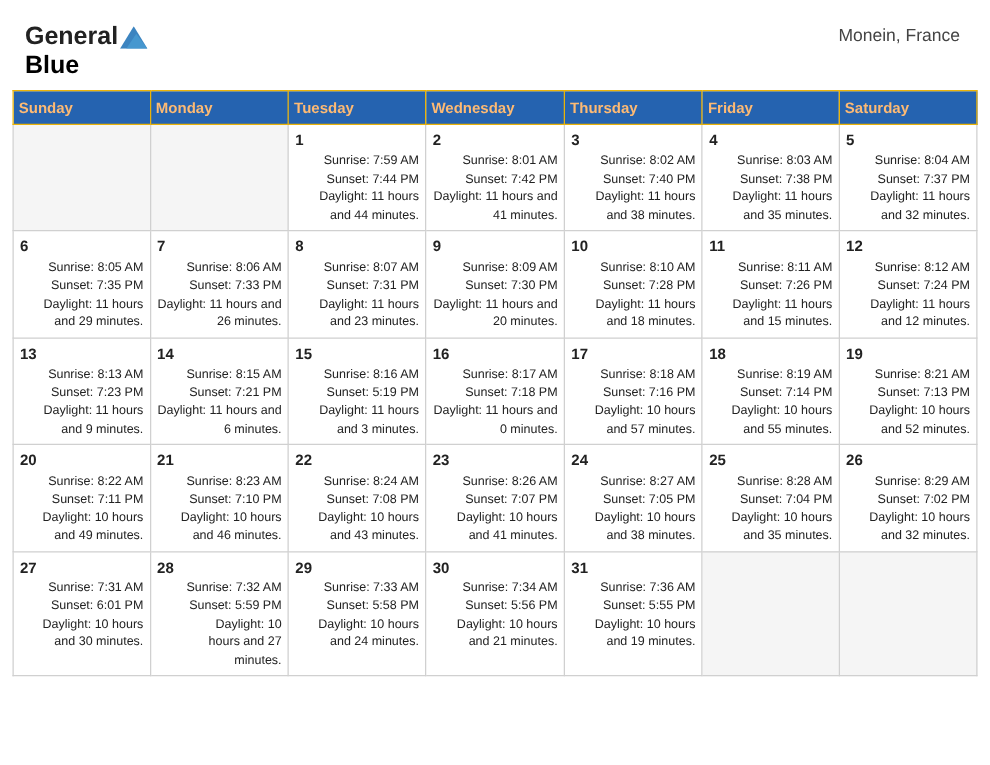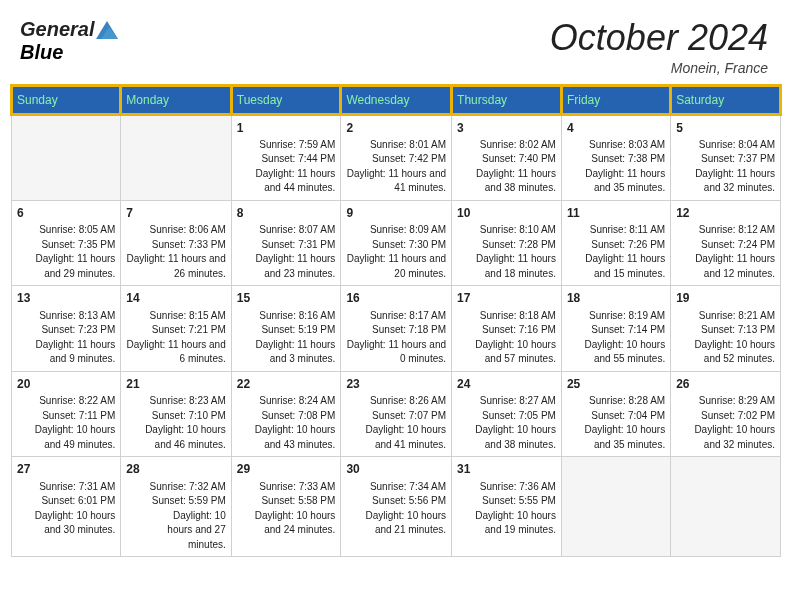--- a/index.html
+++ b/index.html
@@ -14,21 +14,20 @@
       width: 792px;
       min-height: 612px;
       background: #fff;
       padding: 0;
     }
     .header {
       display: flex;
       align-items: flex-start;
       justify-content: space-between;
       padding: 18px 24px 8px 20px;
-      font-style: italic;
     }
     .logo {
       display: flex;
       flex-direction: column;
       align-items: flex-start;
     }
     .logo-text {
       display: flex;
       align-items: center;
     }
@@ -62,26 +61,26 @@
       margin-top: 2px;
     }
     .calendar {
       width: 100%;
       border-collapse: collapse;
       margin: 0;
       padding: 0 0px;
     }
     .calendar th {
       background: #2563b0;
-      color: #86efac;
+      color: #fdba74;
       font-size: 12px;
-      font-weight: normal;
+      font-weight: bold;
       padding: 6px 4px;
       text-align: left;
-      border: 3px solid #eab308;
+      border: 1px solid #eab308;
     }
     .calendar td {
       vertical-align: top;
       border: 1px solid #d0d0d0;
       padding: 4px 5px 4px 5px;
       width: 113px;
       min-height: 80px;
       background: #fff;
       font-size: 10px;
       color: #222;
@@ -114,21 +113,20 @@
       <div class="logo-text">
         <span class="logo-general">General</span>
         <svg class="logo-icon" viewBox="0 0 22 18" xmlns="http://www.w3.org/2000/svg">
           <polygon points="0,18 11,0 22,18" fill="#1a6eb5" opacity="0.85"></polygon>
           <polygon points="5,18 13,6 22,18" fill="#4a9fd5" opacity="0.7"></polygon>
         </svg>
       </div>
       <span class="logo-blue">Blue</span>
     </div>
     <div class="title-block">
-      <div class="month-title">October 2024</div>
       <div class="location">Monein, France</div>
     </div>
   </div>
 
   <div class="cal-wrapper">
     <table class="calendar">
       <thead>
         <tr>
         <th>Sunday</th>
             <th>Monday</th>

